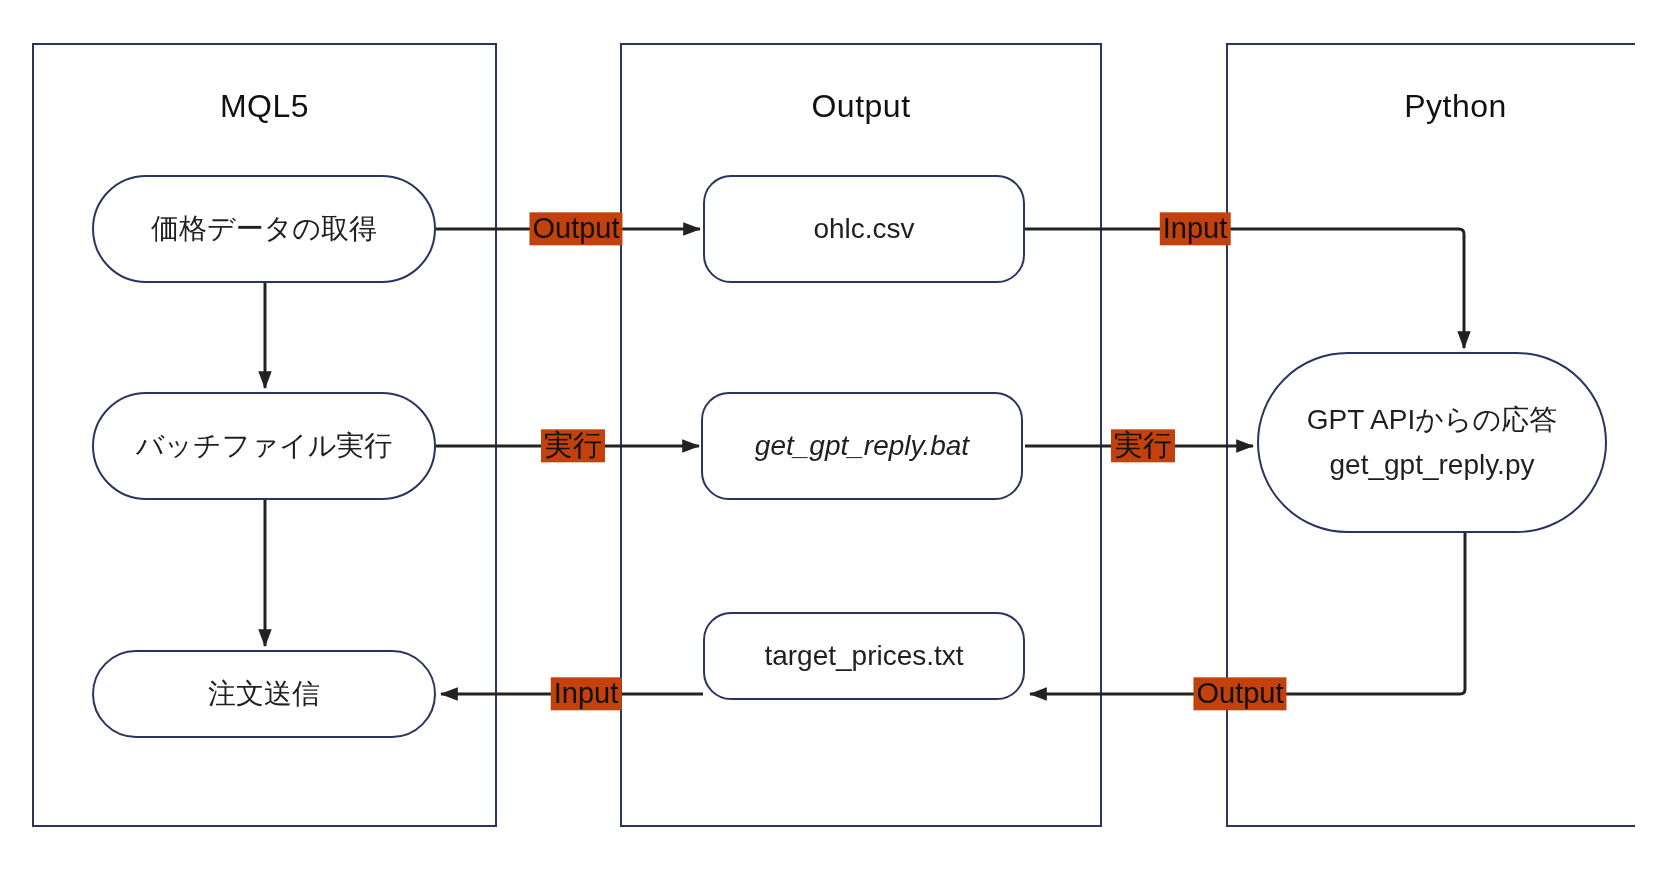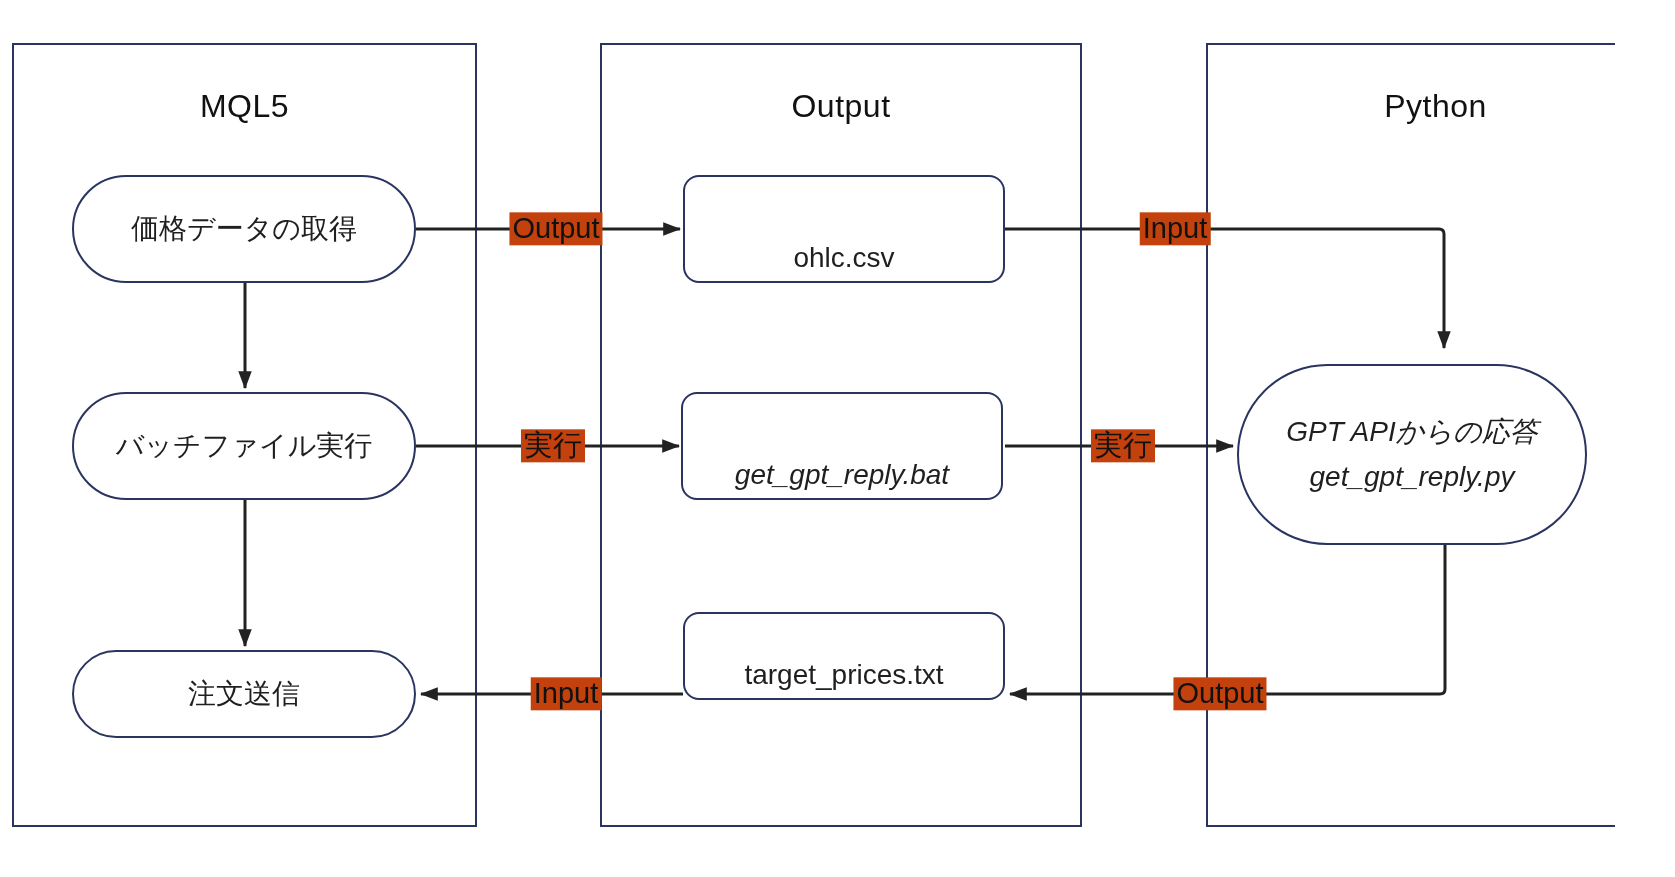--- a/index.html
+++ b/index.html
@@ -7,20 +7,21 @@
     padding: 0;
     background: #ffffff;
     font-family: "Liberation Sans", "DejaVu Sans", sans-serif;
   }
   .stage {
     position: relative;
     width: 1615px;
     height: 877px;
     background: #ffffff;
     overflow: hidden;
+    margin-left: 20px;
   }
   .lane {
     position: absolute;
     border: 2px solid #2a3460;
     background: transparent;
     box-sizing: border-box;
   }
   .lane-title {
     position: absolute;
     top: 44px;
@@ -41,21 +42,21 @@
     flex-direction: column;
     align-items: center;
     justify-content: center;
     font-size: 28px;
     color: #1f1f1f;
     text-align: center;
     white-space: nowrap;
     z-index: 3;
   }
   .stadium { border-radius: 999px; }
-  .rounded { border-radius: 16px; justify-content: flex-end; }
+  .rounded { border-radius: 28px; }
   .node .line { display: block; line-height: 1.6; }
   .edges-layer {
     position: absolute;
     left: 0;
     top: 0;
     z-index: 2;
   }
   .edge-path {
     stroke: #222222;
     stroke-width: 3;
@@ -117,21 +118,21 @@
   <div class="node rounded" style="left:683px; top:175px; width:322px; height:108px;">
     <span class="line">ohlc.csv</span>
   </div>
   <div class="node rounded" style="left:681px; top:392px; width:322px; height:108px;font-style:italic;">
     <span class="line">get_gpt_reply.bat</span>
   </div>
   <div class="node rounded" style="left:683px; top:612px; width:322px; height:88px;">
     <span class="line">target_prices.txt</span>
   </div>
 
-  <div class="node stadium" style="left:1237px; top:364px; width:350px; height:181px;font-style:italic;">
+  <div class="node stadium" style="left:1237px; top:352px; width:350px; height:181px;">
     <span class="line">GPT APIからの応答</span>
     <span class="line">get_gpt_reply.py</span>
   </div>
 
   <div class="edge-label" style="left:556px; top:229px;">Output</div>
   <div class="edge-label" style="left:1175px; top:229px;">Input</div>
   <div class="edge-label" style="left:553px; top:446px;">実行</div>
   <div class="edge-label" style="left:1123px; top:446px;">実行</div>
   <div class="edge-label" style="left:1220px; top:694px;">Output</div>
   <div class="edge-label" style="left:566px; top:694px;">Input</div>

